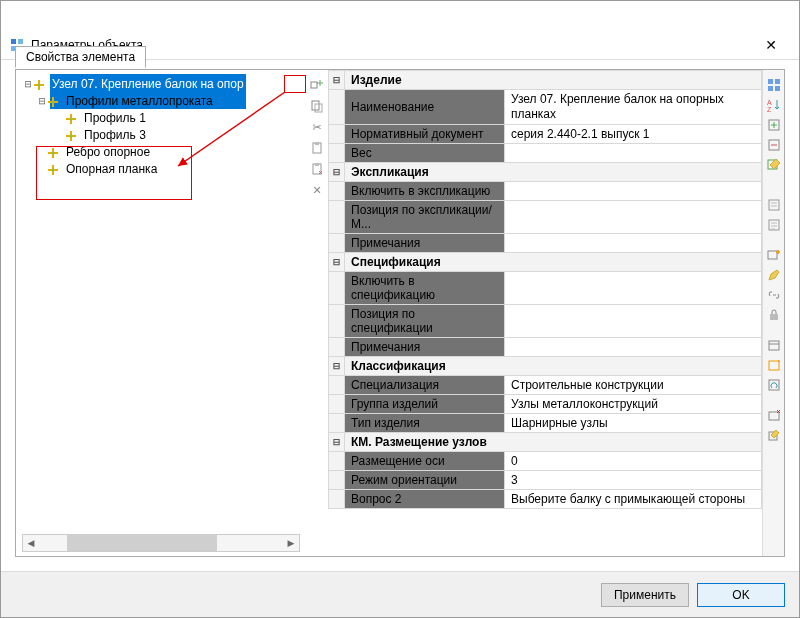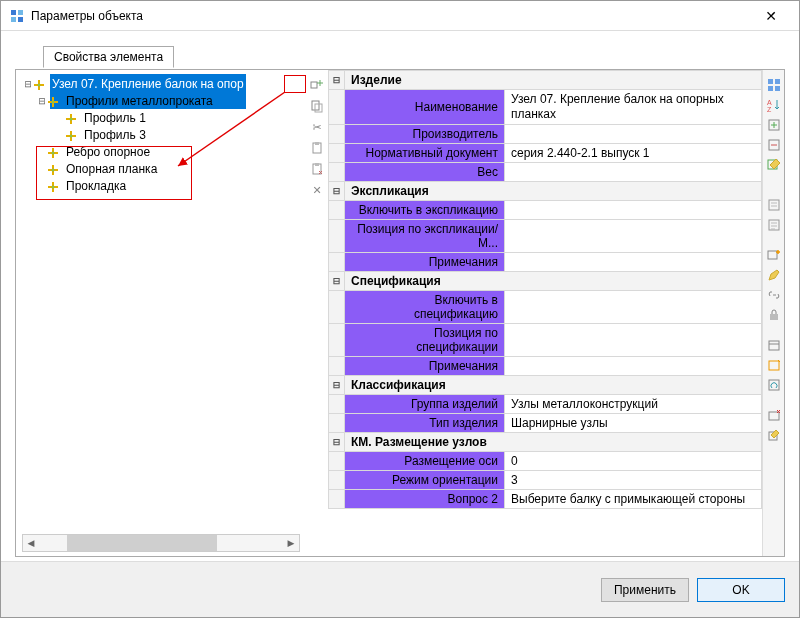--- a/index.html
+++ b/index.html
@@ -13,34 +13,34 @@
   border: 1px solid #999;
   position: relative;
 }
 .titlebar {
   height: 30px;
   display: flex;
   align-items: center;
   padding: 0 8px;
   background: #fff;
   border-bottom: 1px solid #ddd;
+  margin-top: 29px;
 }
 .titlebar .app-icon { width:16px; height:16px; margin-right:6px; display:flex; align-items:center; justify-content:center; }
 .titlebar .title { flex: 1; font-size: 12px; }
 .titlebar .close { width: 40px; text-align: center; font-size: 14px; cursor: pointer; }
 
 .content {
   position: absolute;
   top: 30px; left: 0; right: 0; bottom: 46px;
   padding: 14px;
 }
 .tabs {
   position: relative;
   height: 24px;
-  margin-left: 28px;
 }
 .tab {
   display: inline-block;
   border: 1px solid #aaa;
   border-bottom: 1px solid #fff;
   background: #fff;
   padding: 3px 10px;
   position: relative;
   top: 1px;
   font-size: 12px;
@@ -127,38 +127,38 @@
   padding: 2px 6px;
   height: 19px;
   vertical-align: middle;
   background:#fff;
 }
 .grid tr.section td {
   background: #f3f3f3;
   font-weight: bold;
 }
 .grid td.toggle-cell { width:16px; text-align:center; color:#555; font-size:9px; background:#f3f3f3; padding:0;}
-.grid td.name-cell { width: 160px; background:#8b5cf6;text-align:right;}
+.grid td.name-cell { width: 160px; background:#737373;}
 
 .right-toolbar {
   width: 22px;
   padding-top:4px;
   background:#f5f5f5;
   border-left:1px solid #ddd;
 }
 .right-toolbar .rbtn {
   width:18px; height:18px;
   margin:2px auto;
   display:flex; align-items:center; justify-content:center;
 }
 
 .footer {
   position:absolute;
   left:0; right:0; bottom:0;
-  height:56px;
+  height:46px;
   display:flex;
   align-items:center;
   justify-content:flex-end;
   padding: 0 14px;
   gap: 8px;
   background:#f0f0f0;
   border-top:1px solid #ddd;
 }
 .footer button {
   min-width: 88px;
@@ -250,30 +250,20 @@
           </div>
           <div class="tree-row indent1">
             <span class="toggle"></span>
             <span class="icon cross-icon">
                 <svg width="10" height="10" viewBox="0 0 10 10">
                   <path d="M5 0 L5 10 M0 5 L10 5" stroke="#e4b000" stroke-width="2"></path>
                   <circle cx="5" cy="5" r="1.5" fill="#8bc34a"></circle>
                 </svg>
               </span>
             <span class="label">Опорная планка</span>
-          </div>
-          <div class="tree-row indent1">
-            <span class="toggle"></span>
-            <span class="icon cross-icon">
-                <svg width="10" height="10" viewBox="0 0 10 10">
-                  <path d="M5 0 L5 10 M0 5 L10 5" stroke="#e4b000" stroke-width="2"></path>
-                  <circle cx="5" cy="5" r="1.5" fill="#8bc34a"></circle>
-                </svg>
-              </span>
-            <span class="label">Прокладка</span>
           </div>
         </div>
 
         <div class="redbox" style="left:262px; top:1px; width:22px; height:18px;"></div>
         <div class="redbox" style="left:14px; top:72px; width:156px; height:54px;"></div>
         <svg class="arrow-svg" style="left:0;top:0;" width="290" height="200">
           <defs>
               <marker id="ah" markerWidth="8" markerHeight="8" refX="6" refY="3" orient="auto">
                 <path d="M0,0 L6,3 L0,6 Z" fill="#e00000"></path>
               </marker>
@@ -326,25 +316,20 @@
                 <td class="toggle-cell">⊟</td>
                 <td colspan="2">Изделие</td>
               </tr>
           <tr>
                 <td class="toggle-cell"></td>
                 <td class="name-cell">Наименование</td>
                 <td style="line-height:1.25">Узел 07. Крепление балок на опорных планках</td>
               </tr>
           <tr>
                 <td class="toggle-cell"></td>
-                <td class="name-cell">Производитель</td>
-                <td></td>
-              </tr>
-          <tr>
-                <td class="toggle-cell"></td>
                 <td class="name-cell">Нормативный документ</td>
                 <td>серия 2.440-2.1 выпуск 1</td>
               </tr>
           <tr>
                 <td class="toggle-cell"></td>
                 <td class="name-cell">Вес</td>
                 <td></td>
               </tr>
 
           <tr class="section">
@@ -383,20 +368,25 @@
               </tr>
           <tr>
                 <td class="toggle-cell"></td>
                 <td class="name-cell">Примечания</td>
                 <td></td>
               </tr>
 
           <tr class="section">
                 <td class="toggle-cell">⊟</td>
                 <td colspan="2">Классификация</td>
+              </tr>
+          <tr>
+                <td class="toggle-cell"></td>
+                <td class="name-cell">Специализация</td>
+                <td>Строительные конструкции</td>
               </tr>
           <tr>
                 <td class="toggle-cell"></td>
                 <td class="name-cell">Группа изделий</td>
                 <td>Узлы металлоконструкций</td>
               </tr>
           <tr>
                 <td class="toggle-cell"></td>
                 <td class="name-cell">Тип изделия</td>
                 <td>Шарнирные узлы</td>

